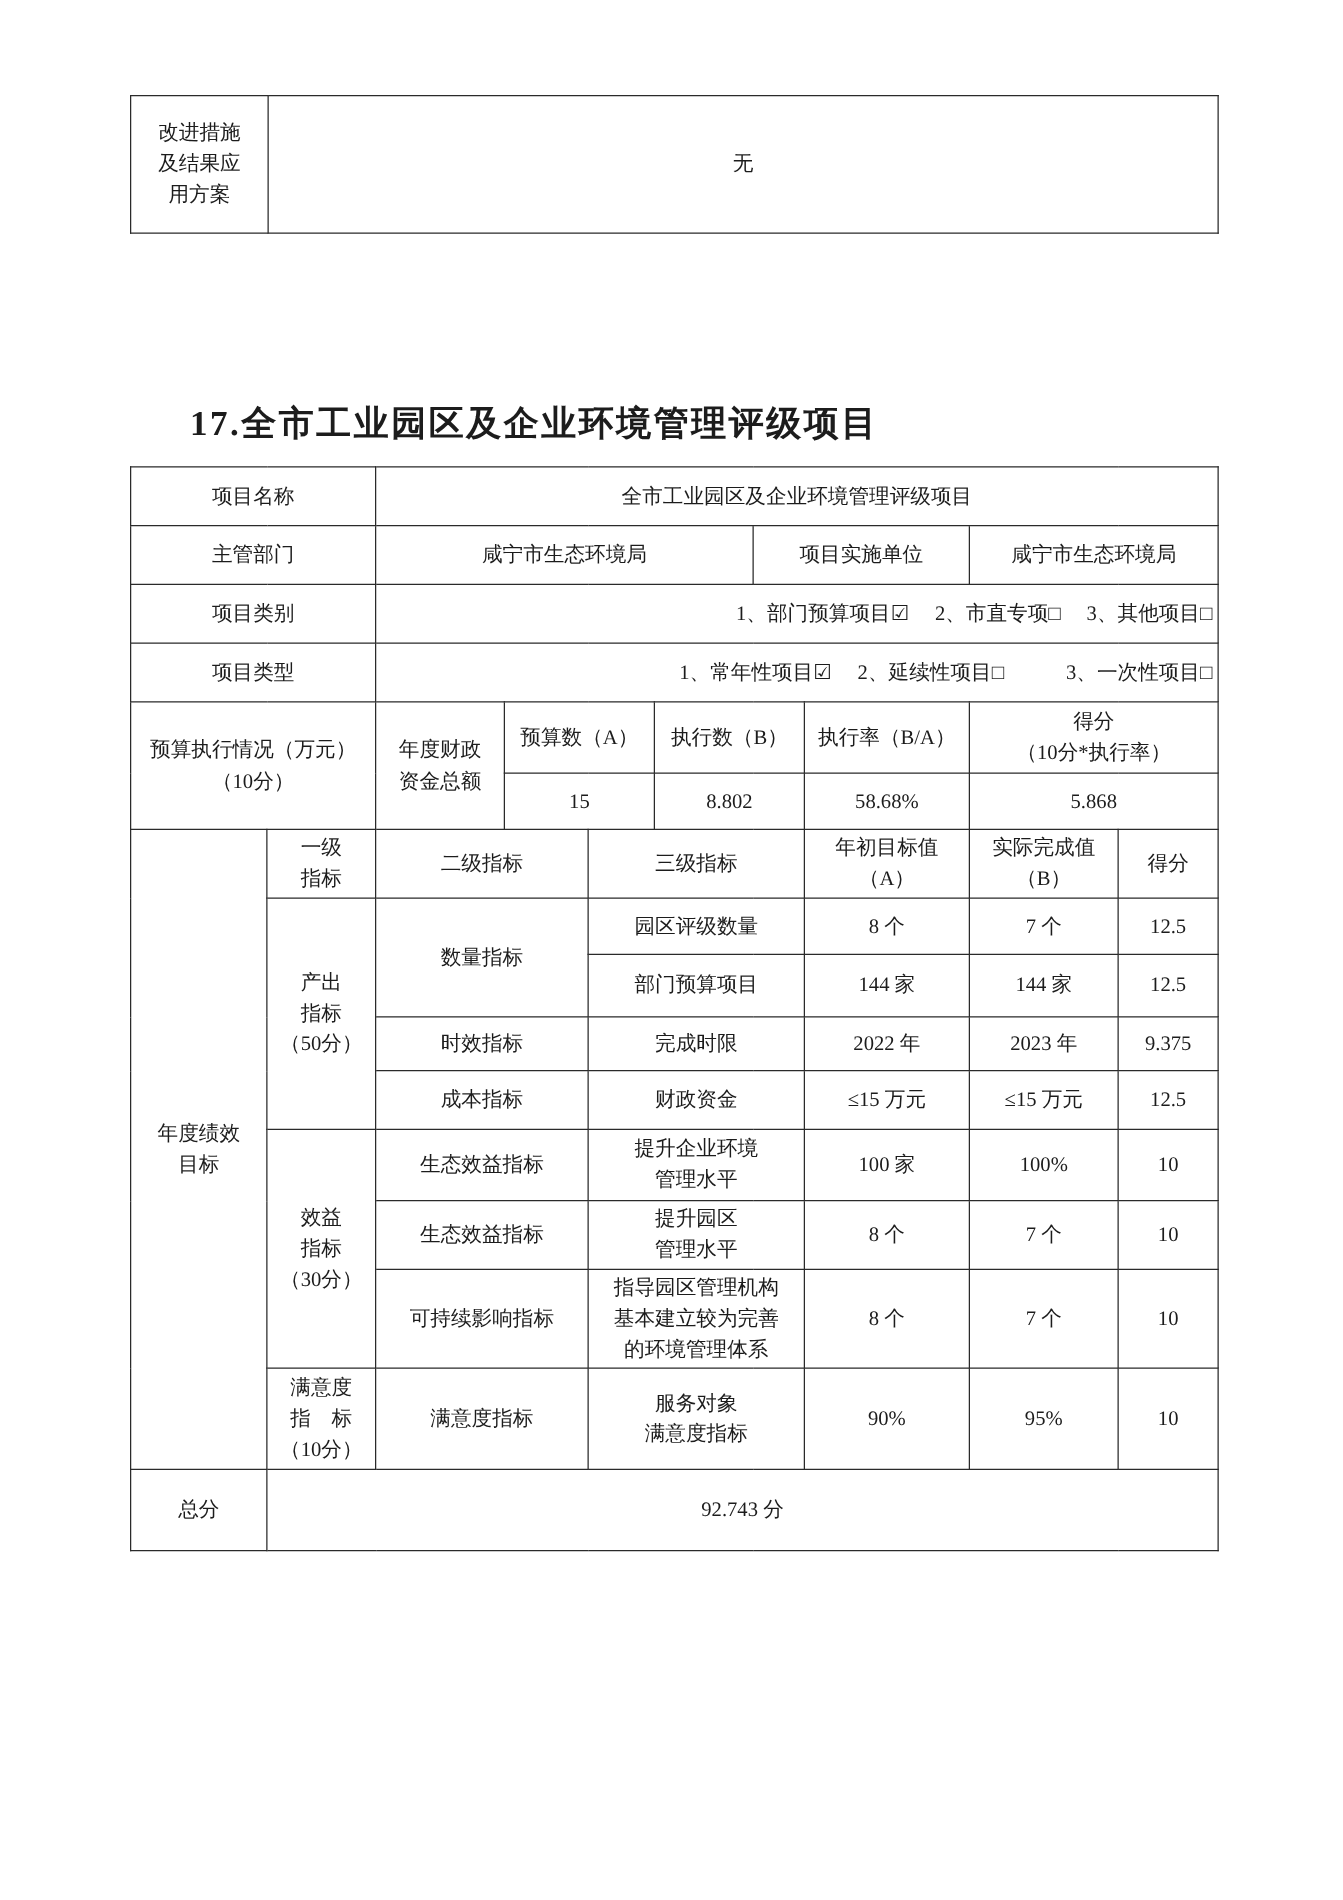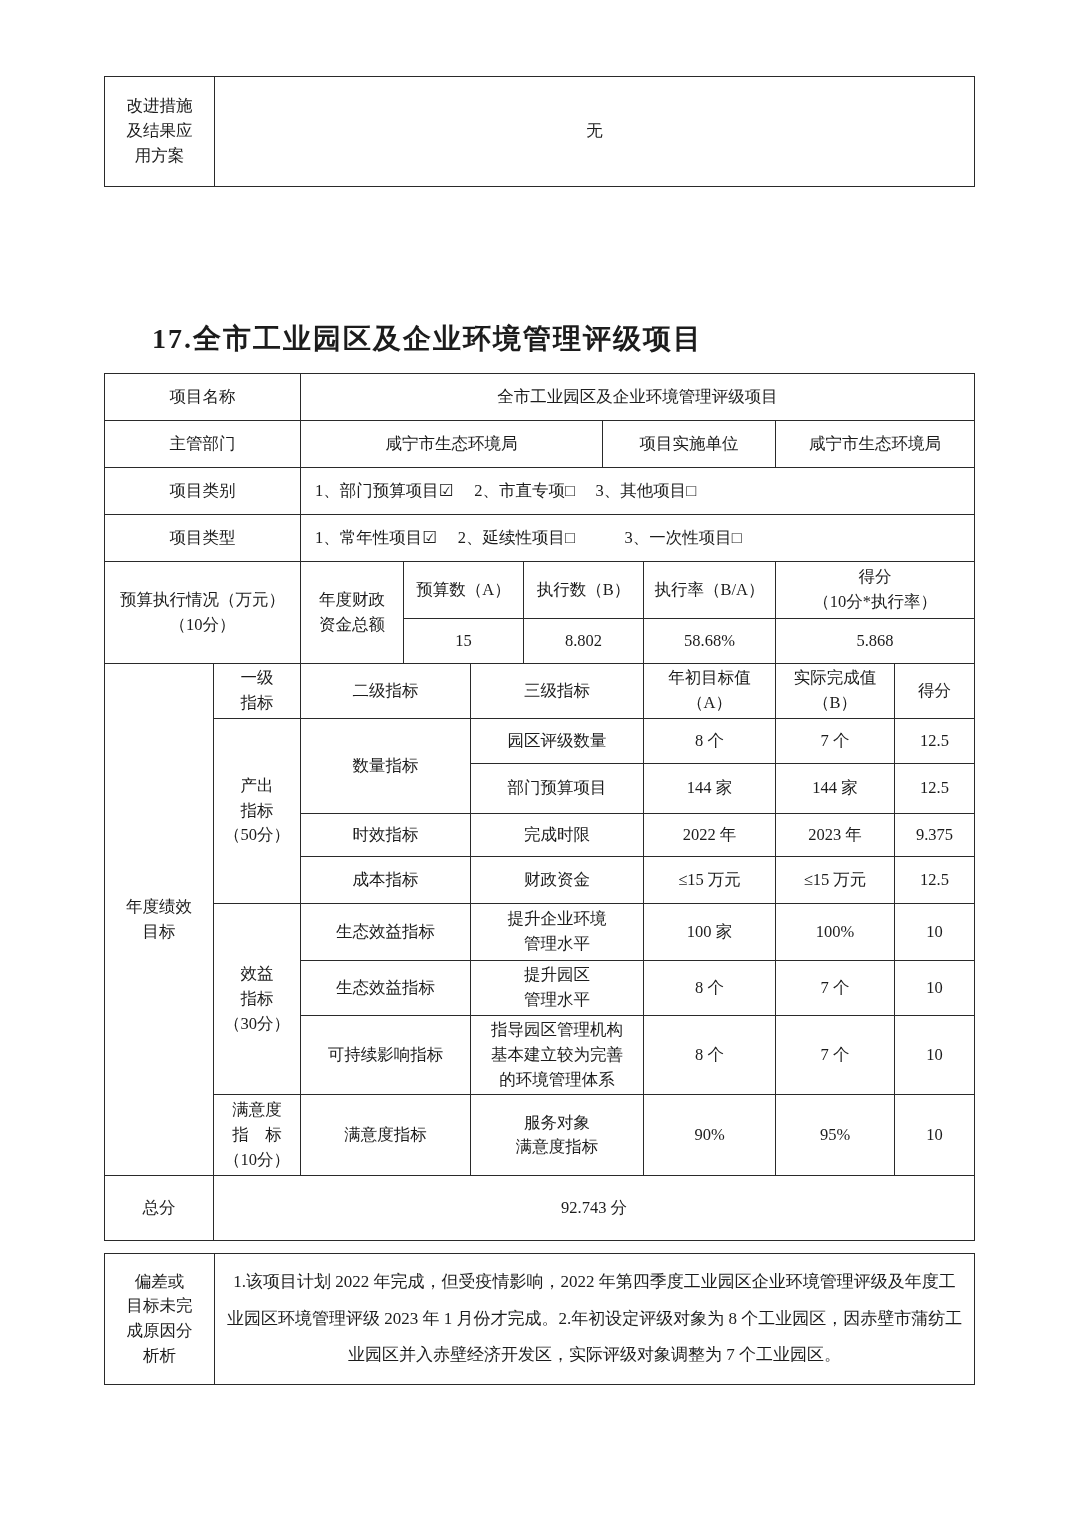--- a/index.html
+++ b/index.html
@@ -15,21 +15,21 @@
   td {
     border: 1px solid #2a2a2a;
     text-align: center;
     vertical-align: middle;
     font-size: 16.5px;
     line-height: 1.5;
     white-space: pre-line;
     padding: 2px 4px;
     overflow: hidden;
   }
-  td.left { text-align: left; padding-left: 14px; }
+  td.left { text-align: right; padding-left: 14px; }
 
   .top-table { position: absolute; top: 76px; left: 104px; }
   .top-table tr { height: 110px; }
 
   .doc-title {
     position: absolute; top: 320px; left: 152px;
     font-size: 28px; font-weight: bold; letter-spacing: 2px;
     white-space: nowrap;
   }
 
@@ -229,30 +229,15 @@
       <td>10</td>
     </tr>
 
     <tr class="r65">
       <td>总分</td>
       <td colspan="9">92.743 分</td>
     </tr>
   </tbody>
     </table>
 
-  <table class="dev-table">
-    <colgroup>
-        <col style="width:110px">
-        <col style="width:760px">
-      </colgroup>
-    <tbody>
-        <tr>
-      <td>偏差或
-目标未完
-成原因分
-析析</td>
-      <td class="dev-text">1.该项目计划 2022 年完成，但受疫情影响，2022 年第四季度工业园区企业环境管理评级及年度工业园区环境管理评级 2023 年 1 月份才完成。2.年初设定评级对象为 8 个工业园区，因赤壁市蒲纺工业园区并入赤壁经济开发区，实际评级对象调整为 7 个工业园区。</td>
-    </tr>
-  </tbody>
-    </table>
 
 
 </div>
 
 </body></html>

